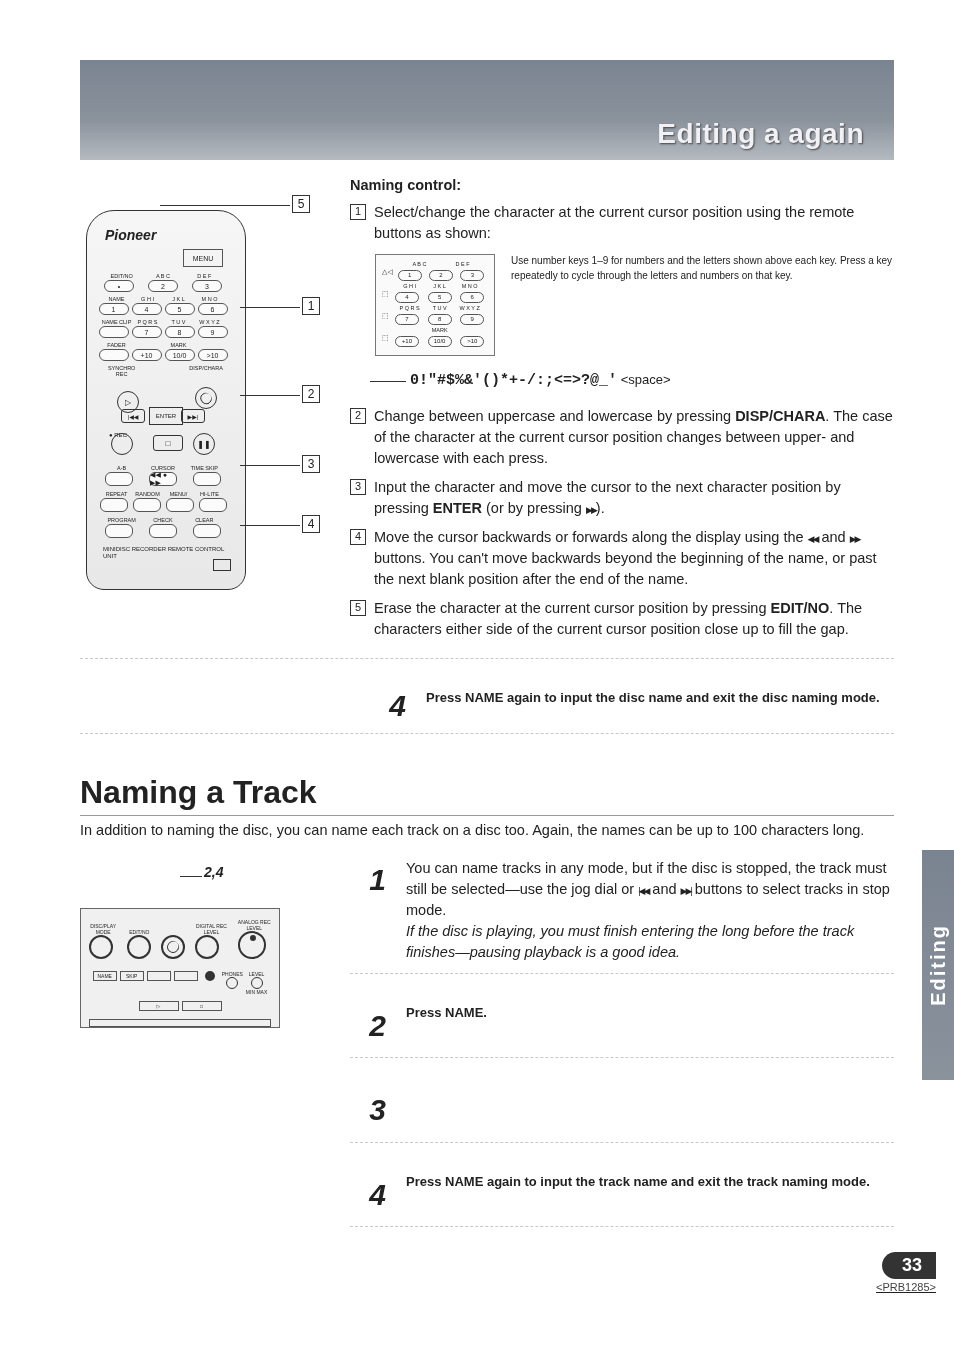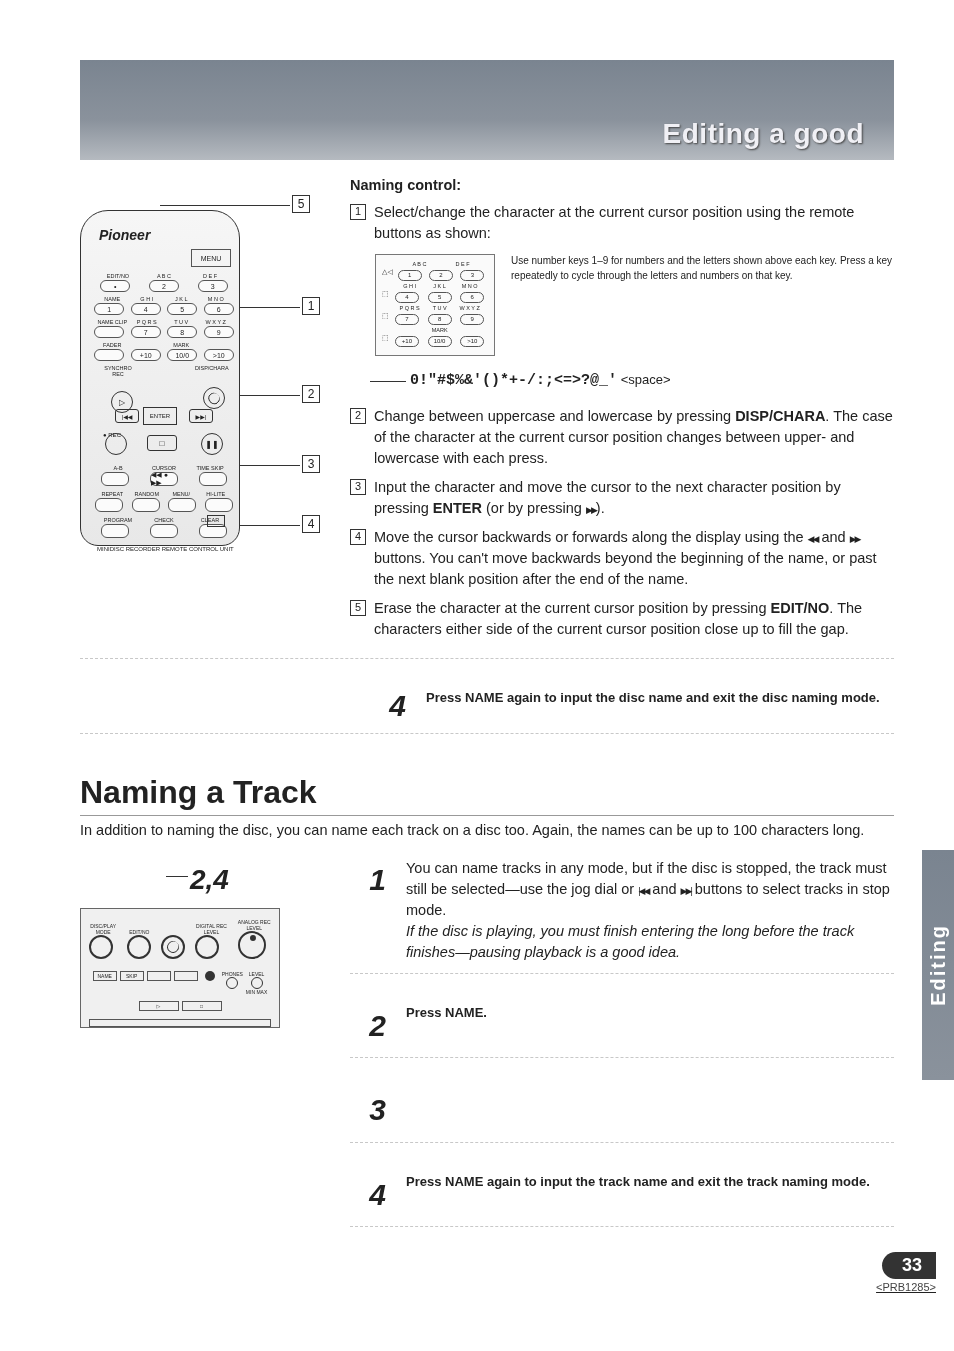--- a/index.html
+++ b/index.html
@@ -37,26 +37,27 @@
       align-items: flex-start;
       gap: 20px;
     }
     .remote-col {
       width: 250px;
       position: relative;
       padding-top: 35px;
     }
     .remote-box {
       width: 160px;
-      height: 336px;
+      height: 380px;
       border: 1.5px solid #333;
       border-radius: 28px 28px 18px 18px;
       background: linear-gradient(to bottom, #f6f6f6, #e8e8e8);
       position: relative;
-      padding: 16px 2px 10px 10px;
+      padding: 16px 16px 10px 10px;
+      margin-left: 6px;
     }
     .remote-brand {
       font-style: italic;
       font-weight: bold;
       font-size: 14px;
       margin-bottom: 6px;
       padding-left: 8px;
     }
     .remote-display {
       width: 40px;
@@ -261,26 +262,26 @@
     .intro-line {
       font-size: 14.5px;
       margin-bottom: 20px;
     }
     .front-panel-col {
       width: 250px;
       position: relative;
       padding-top: 20px;
     }
     .panel-callout {
-      font-size: 28px;
+      font-size: 14px;
       font-weight: bold;
       font-style: italic;
       position: absolute;
       top: 6px;
-      left: 110px;
+      left: 124px;
     }
     .panel-callout::before {
       content:"";
       position:absolute;
       left:-24px; top:12px;
       width:22px; border-top:1px solid #333;
     }
     .front-panel {
       width: 200px;
       height: 120px;
@@ -351,21 +352,21 @@
     .dtri::before { content:"▶▶"; font-size:9px; letter-spacing:-2px;}
     .btri::before { content:"◀◀"; font-size:9px; letter-spacing:-2px;}
     .skipb::before { content:"|◀◀"; font-size:9px; letter-spacing:-2px;}
     .skipf::before { content:"▶▶|"; font-size:9px; letter-spacing:-2px;}
   </style>
 </head>
 <body>
 
 <div class="page">
   <div class="header-band">
-    <div class="header-title">Editing a good</div>
+    <div class="header-title">Editing a again</div>
   </div>
 
   <div class="content-row">
 
     <div class="remote-col">
       <div class="remote-box">
         <div class="remote-brand">Pioneer</div>
         <div class="remote-display">MENU</div>
 
         <div class="key-label-row">

